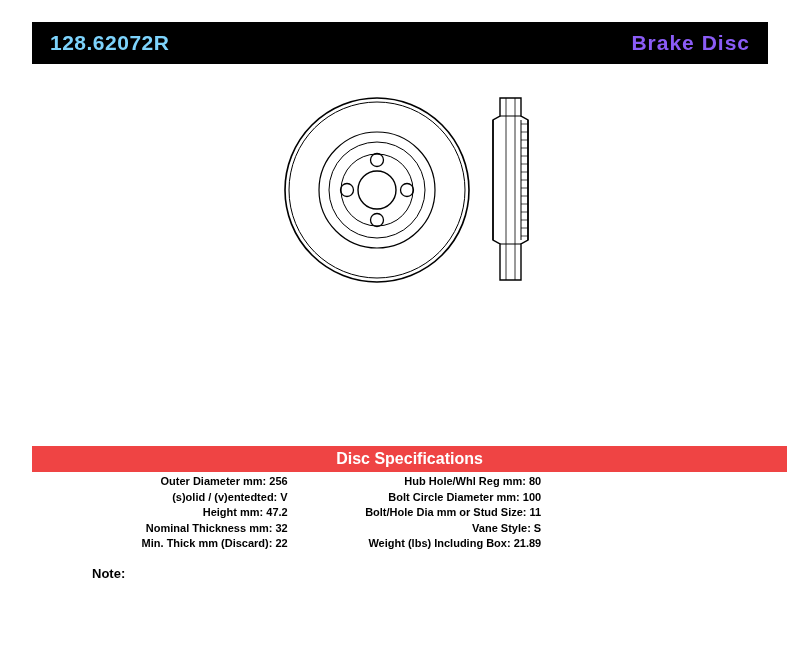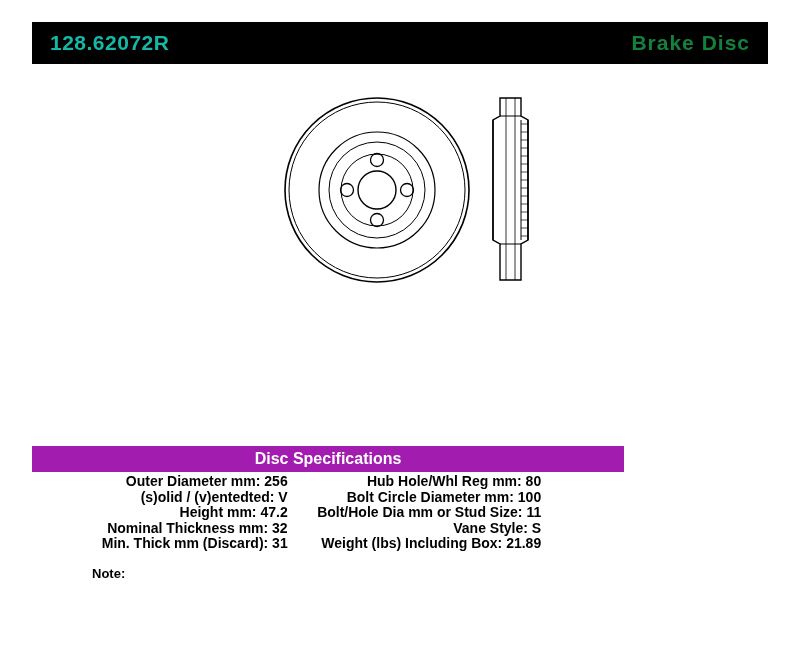--- a/index.html
+++ b/index.html
@@ -24,69 +24,69 @@
     width: 736px;
     height: 42px;
     background: #000000;
     display: flex;
     align-items: center;
     justify-content: space-between;
     box-sizing: border-box;
     padding: 0 18px;
   }
   .part-number {
-    color: #14b8a6;
+    color: #7dd3fc;
     font-size: 21px;
     font-weight: bold;
     letter-spacing: 0.5px;
     font-family: "Liberation Sans", sans-serif;
   }
   .doc-title {
-    color: #15803d;
+    color: #8b5cf6;
     font-size: 21px;
     font-weight: bold;
     letter-spacing: 1px;
     font-family: "Liberation Sans", sans-serif;
   }
 
   
   .drawing-area {
     position: absolute;
     left: 32px;
     top: 80px;
     width: 736px;
     height: 300px;
   }
 
   
   .spec-header-bar {
     position: absolute;
     left: 32px;
     top: 446px;
-    width: 592px;
+    width: 755px;
     height: 26px;
-    background: #a21caf;
+    background: #ef4444;
     display: flex;
     align-items: center;
     justify-content: center;
   }
   .spec-header-title {
     color: #ffffff;
     font-size: 16px;
     font-weight: bold;
     font-family: "Liberation Sans", sans-serif;
   }
 
   .spec-columns {
     position: absolute;
     left: 32px;
     top: 474px;
     width: 736px;
     display: flex;
-    font-size: 14px;
+    font-size: 11px;
     font-weight: bold;
   }
   .spec-col {
     box-sizing: border-box;
   }
   .spec-col.left {
     width: 38%;
     text-align: right;
     padding-right: 24px;
   }
@@ -185,21 +185,21 @@
 <div class="spec-header-bar">
   <span class="spec-header-title">Disc Specifications</span>
 </div>
 
 <div class="spec-columns">
   <div class="spec-col left">
     <div class="spec-row">Outer Diameter mm: 256</div>
     <div class="spec-row">(s)olid / (v)entedted: V</div>
     <div class="spec-row">Height mm: 47.2</div>
     <div class="spec-row">Nominal Thickness mm: 32</div>
-    <div class="spec-row">Min. Thick mm (Discard): 31</div>
+    <div class="spec-row">Min. Thick mm (Discard): 22</div>
   </div>
   <div class="spec-col mid">
     <div class="spec-row">Hub Hole/Whl Reg mm: 80</div>
     <div class="spec-row">Bolt Circle Diameter mm: 100</div>
     <div class="spec-row">Bolt/Hole Dia mm or Stud Size: 11</div>
     <div class="spec-row">Vane Style: S</div>
     <div class="spec-row">Weight (lbs) Including Box: 21.89</div>
   </div>
 </div>
 

